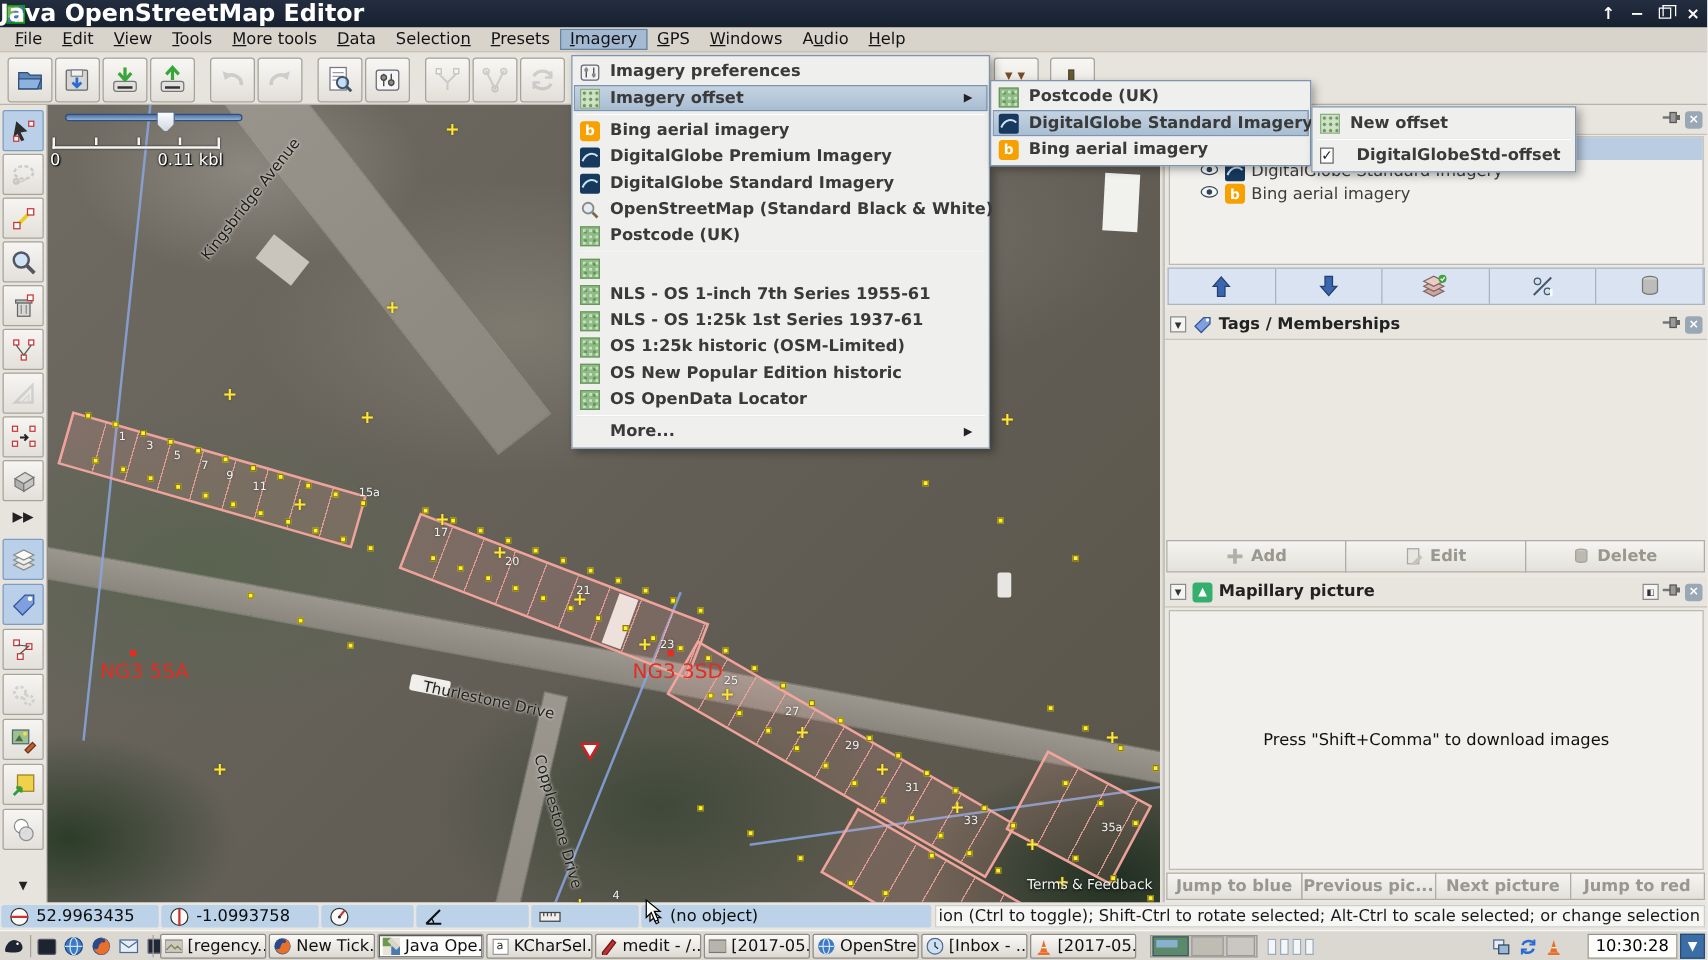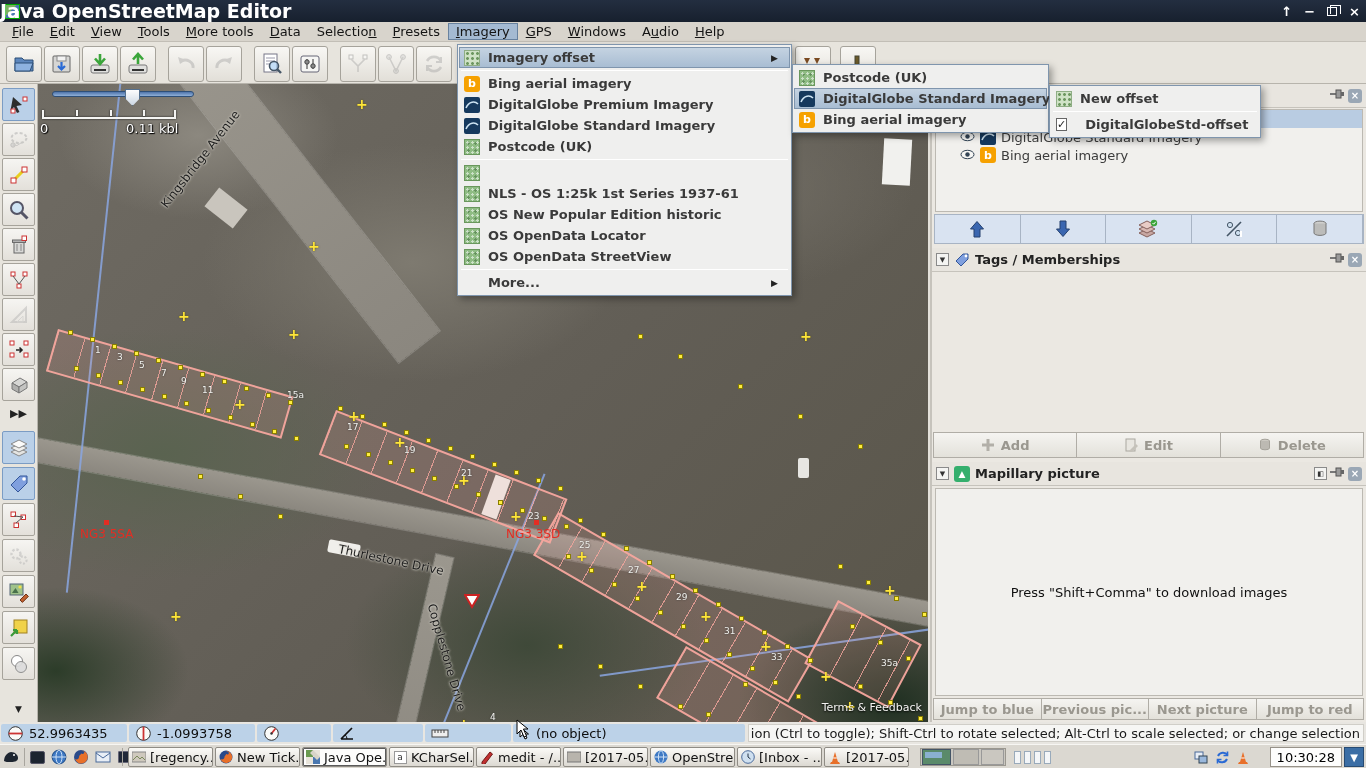--- a/index.html
+++ b/index.html
@@ -37,21 +37,21 @@
  radial-gradient(260px 150px at 78% 16%,#716d64 0,rgba(113,109,100,0) 70%),
  radial-gradient(200px 120px at 18% 8%,#8c887f 0,rgba(140,136,127,0) 70%),
  linear-gradient(135deg,#6f6b63,#625e56 55%,#595549)}
 .road{position:absolute;background:linear-gradient(#9b978e,#8b877f);box-shadow:0 0 0 1px rgba(255,255,255,.18)}
 .bluetrace{position:absolute;background:#8aa6e0;opacity:.85}
 .prow{position:absolute;border:2px solid rgba(246,166,158,.95);background:rgba(250,170,160,.16);transform-origin:left top}
 .prow i{position:absolute;inset:0;background:repeating-linear-gradient(90deg,transparent 0 26px,rgba(246,166,158,.8) 26px 27px)}
 .mapnode{position:absolute;width:5px;height:5px;background:#ffee42;border:1px solid #8a7e00;z-index:6}
 .mapcross{position:absolute;color:#ffe63a;font-size:14px;font-weight:bold;line-height:8px;text-shadow:0 0 2px #5a5200;z-index:6}
 .hnum{position:absolute;color:#f2f2ee;font-size:9px;text-shadow:0 0 2px #333;z-index:7}
-.pclabel{position:absolute;color:#e32d23;font-size:12px;z-index:8;white-space:nowrap}
+.pclabel{position:absolute;color:#e32d23;font-size:16px;z-index:8;white-space:nowrap}
 .pcdot{position:absolute;width:5px;height:5px;background:#e32d23;z-index:8}
 .street{position:absolute;color:#1d1d1d;font-size:12px;white-space:nowrap;text-shadow:0 0 3px #d8d5cc,0 0 2px #d8d5cc;transform-origin:left top;z-index:5}
 .bldg{position:absolute}
 #attr{position:absolute;right:6px;bottom:8px;color:#f4f4f2;font-size:11px;text-shadow:0 1px 2px #000;z-index:9}
 #zslider{position:absolute;left:14px;top:7px;width:142px;height:6px;border-radius:3px;background:linear-gradient(#4f74ab,#8fb0d8);border:1px solid #2e4f78;z-index:10}
 #zknob{position:absolute;left:72px;top:-3px;width:15px;height:17px;background:linear-gradient(#fdfdfd,#cdd8e4);border:1px solid #55708e;clip-path:polygon(0 0,100% 0,100% 55%,50% 100%,0 55%)}
 #scalebar{position:absolute;left:4px;top:26px;width:134px;height:9px;border-left:2px solid #f5f5f3;border-right:2px solid #f5f5f3;border-bottom:2px solid #f5f5f3;z-index:10;filter:drop-shadow(0 0 1px #222)}
 #scalebar i{position:absolute;top:0;width:2px;height:6px;background:#f5f5f3}
 .scalelbl{position:absolute;color:#fff;font-size:13px;text-shadow:0 0 2px #000,1px 1px 1px #000;z-index:10}
 
@@ -498,21 +498,21 @@
       <span class="mapcross" style="left: 762px; top: 248px;">+</span>
       <span class="mapcross" style="left: 270px; top: 158px;">+</span>
       <span class="hnum" style="left: 57px; top: 261px;">1</span>
       <span class="hnum" style="left: 79px; top: 268px;">3</span>
       <span class="hnum" style="left: 101px; top: 276px;">5</span>
       <span class="hnum" style="left: 123px; top: 284px;">7</span>
       <span class="hnum" style="left: 143px; top: 292px;">9</span>
       <span class="hnum" style="left: 164px; top: 301px;">11</span>
       <span class="hnum" style="left: 249px; top: 306px;">15a</span>
       <span class="hnum" style="left: 309px; top: 338px;">17</span>
-      <span class="hnum" style="left: 366px; top: 361px;">19</span>
+      <span class="hnum" style="left: 366px; top: 361px;">20</span>
       <span class="hnum" style="left: 423px; top: 384px;">21</span>
       <span class="hnum" style="left: 490px; top: 427px;">23</span>
       <span class="hnum" style="left: 541px; top: 456px;">25</span>
       <span class="hnum" style="left: 590px; top: 481px;">27</span>
       <span class="hnum" style="left: 638px; top: 508px;">29</span>
       <span class="hnum" style="left: 686px; top: 542px;">31</span>
       <span class="hnum" style="left: 733px; top: 568px;">33</span>
       <span class="hnum" style="left: 843px; top: 574px; text-align: center;">35a</span>
       <span class="hnum" style="left: 452px; top: 628px;">4</span>
       <span class="pclabel" style="left: 42px; top: 443px;">NG3 5SA</span>
@@ -873,20 +873,32 @@
           <path d="M4 12 L7 2 L10 12 z" fill="#e8702a"></path>
           <path d="M5.2 8 h3.6" stroke="#fff"></path>
           <path d="M3 12 h8 l1 2 H2 z" fill="#e8702a"></path>
         </svg>
       </div>
       <div id="clockbox">10:30:28</div>
       <div id="showdesk">▼</div>
     </div>
 
   <div class="menu" id="menu-imagery">
+      <div class="mrow">
+        <span class="ic">
+          <svg width="16" height="16">
+            <rect x="1" y="2" width="14" height="12" rx="2" fill="#f2f2f2" stroke="#667"></rect>
+            <line x1="5" y1="4" x2="5" y2="12" stroke="#444"></line>
+            <circle cx="5" cy="6" r="1.6" fill="#888"></circle>
+            <line x1="11" y1="4" x2="11" y2="12" stroke="#444"></line>
+            <circle cx="11" cy="10" r="1.6" fill="#888"></circle>
+          </svg>
+        </span>
+        <span>Imagery preferences</span>
+      </div>
       <div class="mrow hl">
         <span class="ic icog"></span>
         <span>Imagery offset</span>
         <span class="marr">▶</span>
       </div>
       <div class="msep"></div>
       <div class="mrow">
         <span class="ic icbing">b</span>
         <span>Bing aerial imagery</span>
       </div>
@@ -900,42 +912,55 @@
       </div>
       <div class="mrow">
         <span class="ic icdg">
           <svg width="16" height="16">
             <path d="M2 11 C5 4 11 4 14 7" stroke="#cde3f2" stroke-width="1.6" fill="none"></path>
           </svg>
         </span>
         <span>DigitalGlobe Standard Imagery</span>
       </div>
       <div class="mrow">
+        <span class="ic">
+          <svg width="16" height="16">
+            <circle cx="6.5" cy="6.5" r="4.3" fill="#e3ecf2" stroke="#8a8a8a" stroke-width="1.5"></circle>
+            <path d="M10 10 L14 14" stroke="#7a6a4a" stroke-width="2.2"></path>
+          </svg>
+        </span>
+        <span>OpenStreetMap (Standard Black &amp; White)</span>
+      </div>
+      <div class="mrow">
         <span class="ic icg"></span>
         <span>Postcode (UK)</span>
       </div>
       <div class="msep"></div>
       <div class="mrow">
         <span class="ic icg"></span>
       </div>
       <div class="mrow">
         <span class="ic icg"></span>
+        <span>NLS - OS 1-inch 7th Series 1955-61</span>
+      </div>
+      <div class="mrow">
+        <span class="ic icg"></span>
         <span>NLS - OS 1:25k 1st Series 1937-61</span>
+      </div>
+      <div class="mrow">
+        <span class="ic icg"></span>
+        <span>OS 1:25k historic (OSM-Limited)</span>
       </div>
       <div class="mrow">
         <span class="ic icg"></span>
         <span>OS New Popular Edition historic</span>
       </div>
       <div class="mrow">
         <span class="ic icg"></span>
         <span>OS OpenData Locator</span>
-      </div>
-      <div class="mrow">
-        <span class="ic icg"></span>
-        <span>OS OpenData StreetView</span>
       </div>
       <div class="msep"></div>
       <div class="mrow">
         <span class="ic icempty"></span>
         <span>More...</span>
         <span class="marr">▶</span>
       </div>
     </div>
   <div class="menu" id="menu-offset">
       <div class="mrow">

